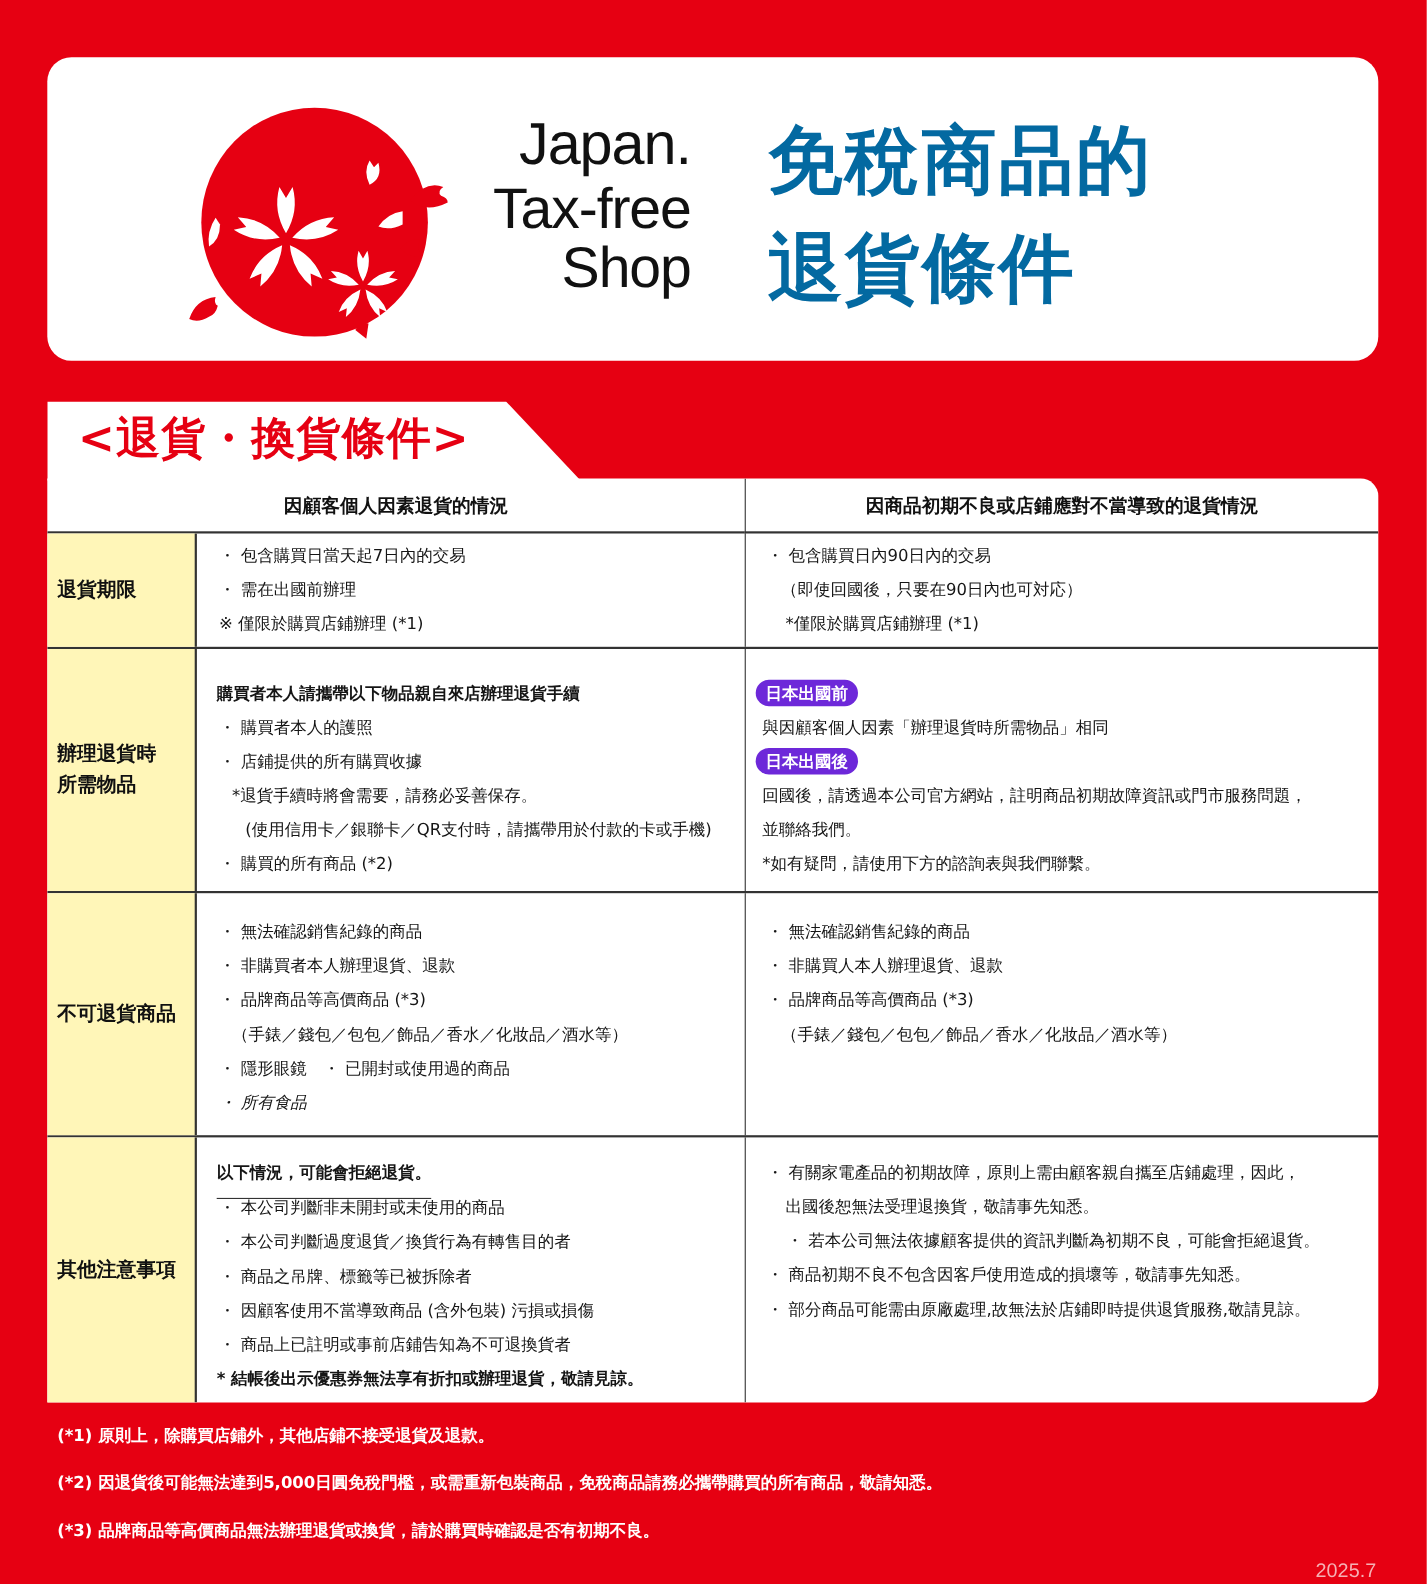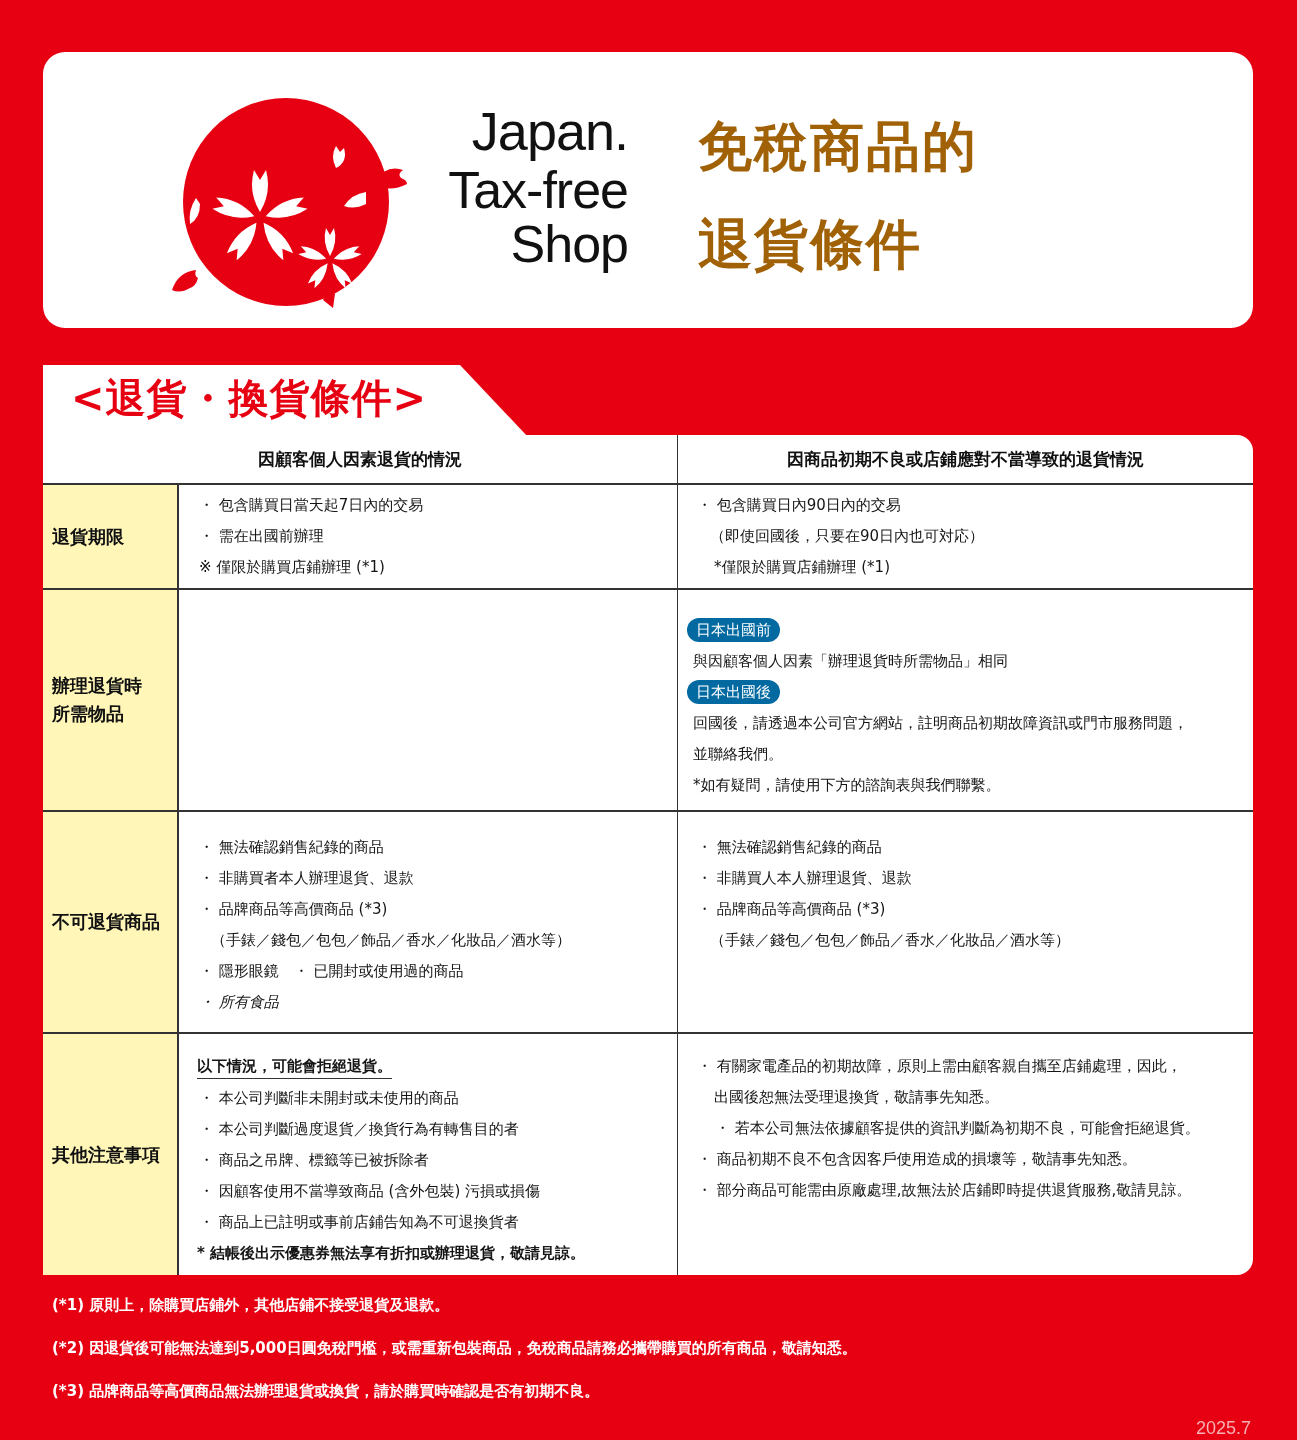--- a/index.html
+++ b/index.html
@@ -12,21 +12,21 @@
     color: #111;
   }
   .header-card {
     position: absolute; left: 43px; top: 52px; width: 1210px; height: 276px;
     background: #fff; border-radius: 22px;
   }
   .logo-svg { position: absolute; left: 125px; top: 38px; width: 250px; height: 240px; }
   .brand { position: absolute; left: 380px; top: 52px; width: 205px; text-align: right; line-height: 1; }
   .brand .b1 { font-family: "Liberation Sans", sans-serif; font-weight: 400; font-size: 54px; letter-spacing: -1px; display: block; height: 60px; }
   .brand .b2, .brand .b3 { font-family: "Liberation Sans", sans-serif; font-weight: 400; font-size: 52px; letter-spacing: -1px; display: block; height: 54px; }
-  .main-title { position: absolute; left: 655px; top: 46px; color: #a16207; font-weight: 700; font-size: 54px; line-height: 98px; letter-spacing: 2px; }
+  .main-title { position: absolute; left: 655px; top: 46px; color: #0369a1; font-weight: 700; font-size: 68px; line-height: 98px; letter-spacing: 2px; }
   .main-title span { display: block; }
 
   .tab { position: absolute; left: 43px; top: 365px; width: 490px; height: 72px; }
   .tab svg { position: absolute; left: 0; top: 0; }
   .tab-title { position: absolute; left: 28px; top: 6px; color: #e60012; font-weight: 700; font-size: 40px; letter-spacing: 1px; white-space: nowrap; }
 
   .table-wrap {
     position: absolute; left: 43px; top: 435px; width: 1210px; height: 840px;
     background: #fff; border-top-right-radius: 16px; border-bottom-right-radius: 16px; overflow: hidden;
   }
@@ -38,22 +38,22 @@
   .lbl {
     position: absolute; left: 0; top: 0; bottom: 0; width: 136px;
     background: #fff6b8; border-right: 2px solid #333;
     display: flex; align-items: center; padding-left: 9px;
     font-weight: 700; font-size: 18px; line-height: 28px;
   }
   .c1 { position: absolute; left: 136px; top: 0; bottom: 0; width: 498px; }
   .c2 { position: absolute; left: 634px; top: 0; bottom: 0; width: 576px; border-left: 1.5px solid #333; }
   .line { position: absolute; font-size: 15px; line-height: 20px; white-space: nowrap; color: #151515; }
   .line.b { font-weight: 700; }
-  .line.u { border-bottom: 1.5px solid #333; padding-bottom: 2px; }
-  .pill { position: absolute; background: #0369a1; color: #fff; border-radius: 13px; font-size: 15px; line-height: 24px; padding: 0 9px; white-space: nowrap; }
+  .line.u { border-bottom: 1.5px solid #333; padding-bottom: 13px; }
+  .pill { position: absolute; background: #6d28d9; color: #fff; border-radius: 13px; font-size: 15px; line-height: 24px; padding: 0 9px; white-space: nowrap; font-weight: bold; }
 
   .notes { position: absolute; left: 52px; top: 1296px; color: #fff; font-weight: 700; font-size: 15px; }
   .notes div { position: absolute; left: 0; white-space: nowrap; }
   .date { position: absolute; left: 1196px; top: 1418px; color: #f6b0b4; font-family: "Liberation Sans", sans-serif; font-size: 18px; }
 </style>
 </head>
 <body>
 
 <div class="header-card">
   <svg class="logo-svg" viewBox="0 0 250 240">
@@ -119,20 +119,28 @@
     </div>
   </div>
 
   <div class="row" style="top:155px;height:222px;">
     <div class="lbl">
       <span style="display:block">
         <span style="display:block">辦理退貨時</span>
         <span style="display:block">所需物品</span>
       </span>
     </div>
+    <div class="c1">
+      <div class="line b" style="left:18px;top:30px;">購買者本人請攜帶以下物品親自來店辦理退貨手續</div>
+      <div class="line" style="left:20px;top:61px;">・ 購買者本人的護照</div>
+      <div class="line" style="left:20px;top:92px;">・ 店鋪提供的所有購買收據</div>
+      <div class="line" style="left:32px;top:123px;">*退貨手續時將會需要，請務必妥善保存。</div>
+      <div class="line" style="left:44px;top:154px;">(使用信用卡／銀聯卡／QR支付時，請攜帶用於付款的卡或手機)</div>
+      <div class="line" style="left:20px;top:185px;">・ 購買的所有商品 (*2)</div>
+    </div>
     <div class="c2">
       <div class="pill" style="left:9px;top:28px;">日本出國前</div>
       <div class="line" style="left:15px;top:61px;">與因顧客個人因素「辦理退貨時所需物品」相同</div>
       <div class="pill" style="left:9px;top:90px;">日本出國後</div>
       <div class="line" style="left:15px;top:123px;">回國後，請透過本公司官方網站，註明商品初期故障資訊或門市服務問題，</div>
       <div class="line" style="left:15px;top:154px;">並聯絡我們。</div>
       <div class="line" style="left:15px;top:185px;">*如有疑問，請使用下方的諮詢表與我們聯繫。</div>
     </div>
   </div>
 

